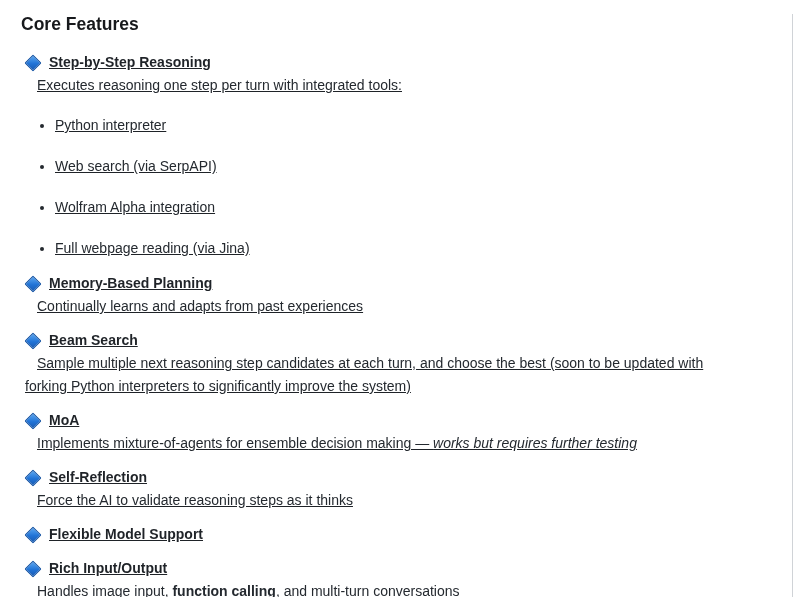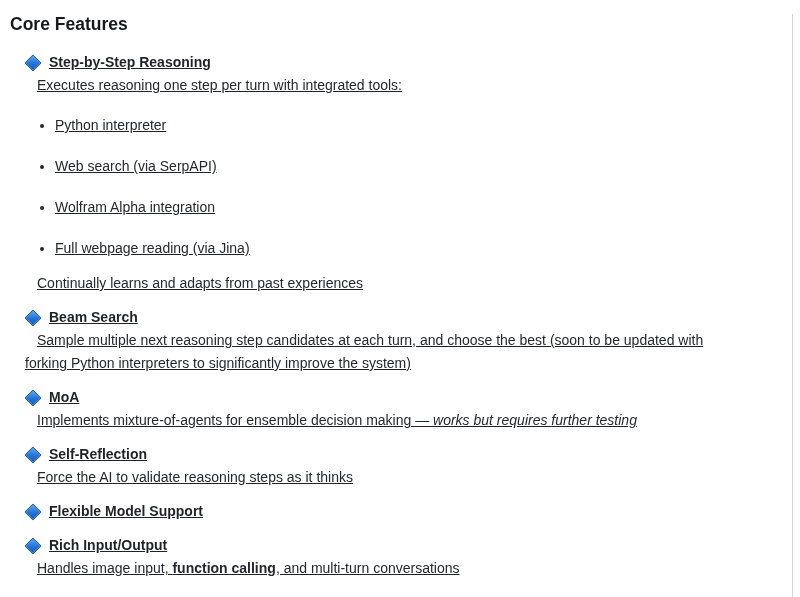--- a/index.html
+++ b/index.html
@@ -10,21 +10,21 @@
     -webkit-font-smoothing:antialiased;
   }
   .page{
     position:relative;
     width:793px;height:597px;
     border-right:1px solid #d0d3d7;
     background:#ffffff;
     box-sizing:border-box;
   }
   .page-title{
-    margin:14px 0 17px 10px;
+    margin:14px 0 17px 21px;
     font-size:17.5px;
     line-height:20px;
     font-weight:700;
     color:#17191c;
   }
   .feature{margin:0 0 11px 0;text-decoration:underline;}
   .feature-title-row{
     display:flex;align-items:center;
     padding-left:26px;
     line-height:23px;
@@ -81,20 +81,24 @@
     <p class="feature-desc"><span>Executes reasoning one step per turn with integrated tools:</span></p>
     <ul class="feature-bullets">
           <li>Python interpreter</li>
           <li>Web search (via SerpAPI)</li>
           <li>Wolfram Alpha integration</li>
           <li>Full webpage reading (via Jina)</li>
         </ul>
   </section>
 
   <section class="feature">
+    <div class="feature-title-row">
+      <span class="diamond"></span>
+      <span class="feature-title">Memory-Based Planning</span>
+    </div>
     <p class="feature-desc"><span>Continually learns and adapts from past experiences</span></p>
 
   </section>
 
   <section class="feature">
     <div class="feature-title-row">
       <span class="diamond"></span>
       <span class="feature-title">Beam Search</span>
     </div>
     <p class="feature-desc"><span>Sample multiple next reasoning step candidates at each turn, and choose the best (soon to be updated with forking Python interpreters to significantly improve the system)</span></p>

